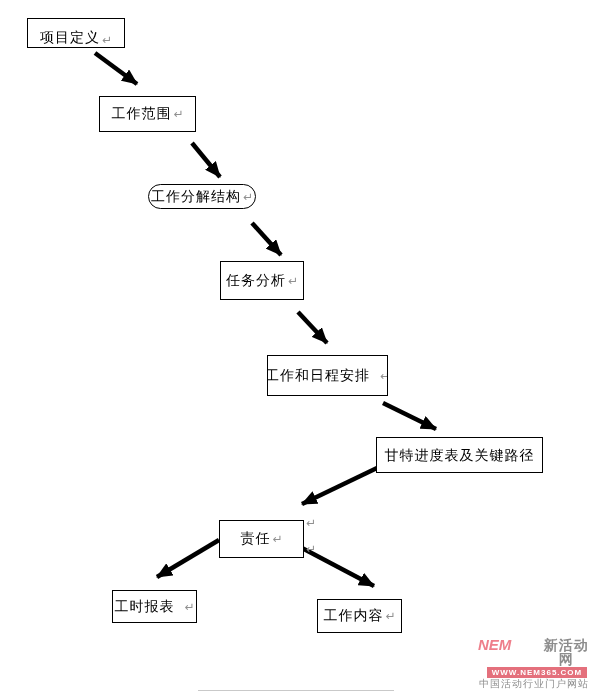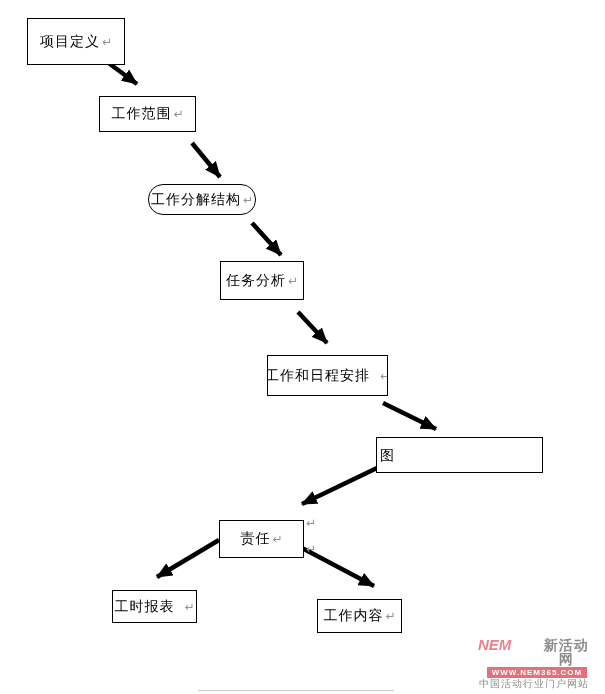--- a/index.html
+++ b/index.html
@@ -9,23 +9,23 @@
     overflow:hidden;
   }
   .canvas{position:absolute;left:0;top:0;width:605px;height:694px;}
   svg.arrows{position:absolute;left:0;top:0;pointer-events:none;}
   .node{
     position:absolute;background:#ffffff;border:1px solid #000;
     display:flex;align-items:center;justify-content:center;
     font-size:14px;color:#000;white-space:nowrap;overflow:hidden;
     box-sizing:border-box;letter-spacing:1px;
   }
-  .n1{left:27px;top:18px;width:98px;height:47px;}
+  .n1{left:27px;top:18px;width:98px;height:30px;align-items:flex-end;}
   .n2{left:99px;top:96px;width:97px;height:36px;}
-  .n3{left:148px;top:184px;width:108px;height:31px;border-radius:15px;}
+  .n3{left:148px;top:184px;width:108px;height:25px;border-radius:15px;}
   .n4{left:220px;top:261px;width:84px;height:39px;}
   .n5{left:267px;top:355px;width:121px;height:41px;}
   .n6{left:376px;top:437px;width:167px;height:36px;
       flex-direction:column;align-items:stretch;justify-content:flex-start;
       padding-top:6px;line-height:23px;}
   .n6 .line1{text-align:center;}
   .n6 .line2{text-align:left;padding-left:3px;}
   .n7{left:219px;top:520px;width:85px;height:38px;}
   .n8{left:112px;top:590px;width:85px;height:33px;}
   .n9{left:317px;top:599px;width:85px;height:34px;}
@@ -89,20 +89,21 @@
     <span>任务分析</span>
       <span class="pmark">↵</span>
   </div>
 
   <div class="node n5">
     <span>工作和日程安排</span>
       <span class="pmark gap">↵</span>
   </div>
 
   <div class="node n6">
+    <div class="line1">甘特进度表及关键路径</div>
     <div class="line2">图</div>
   </div>
 
   <div class="node n7">
     <span>责任</span>
       <span class="pmark">↵</span>
   </div>
 
   <div class="node n8">
     <span>工时报表</span>

